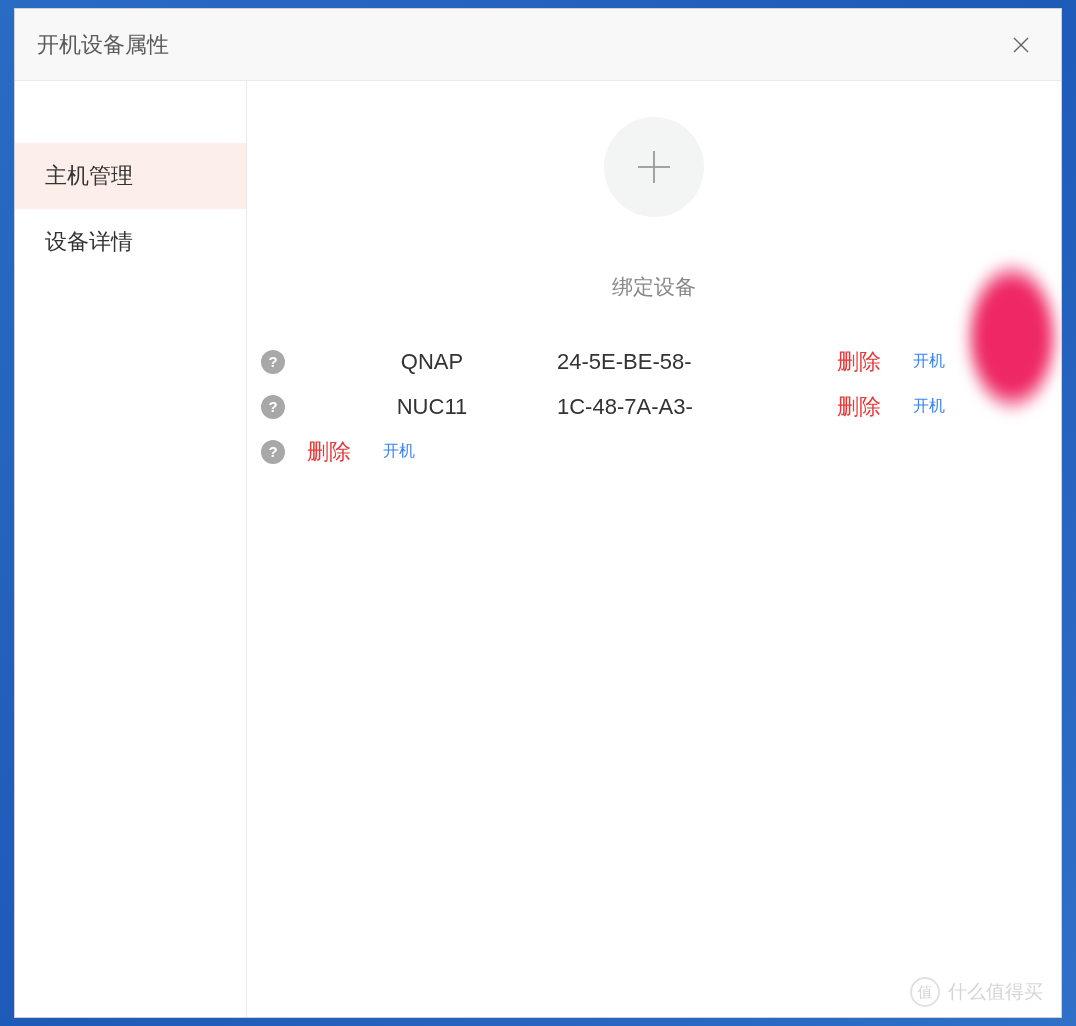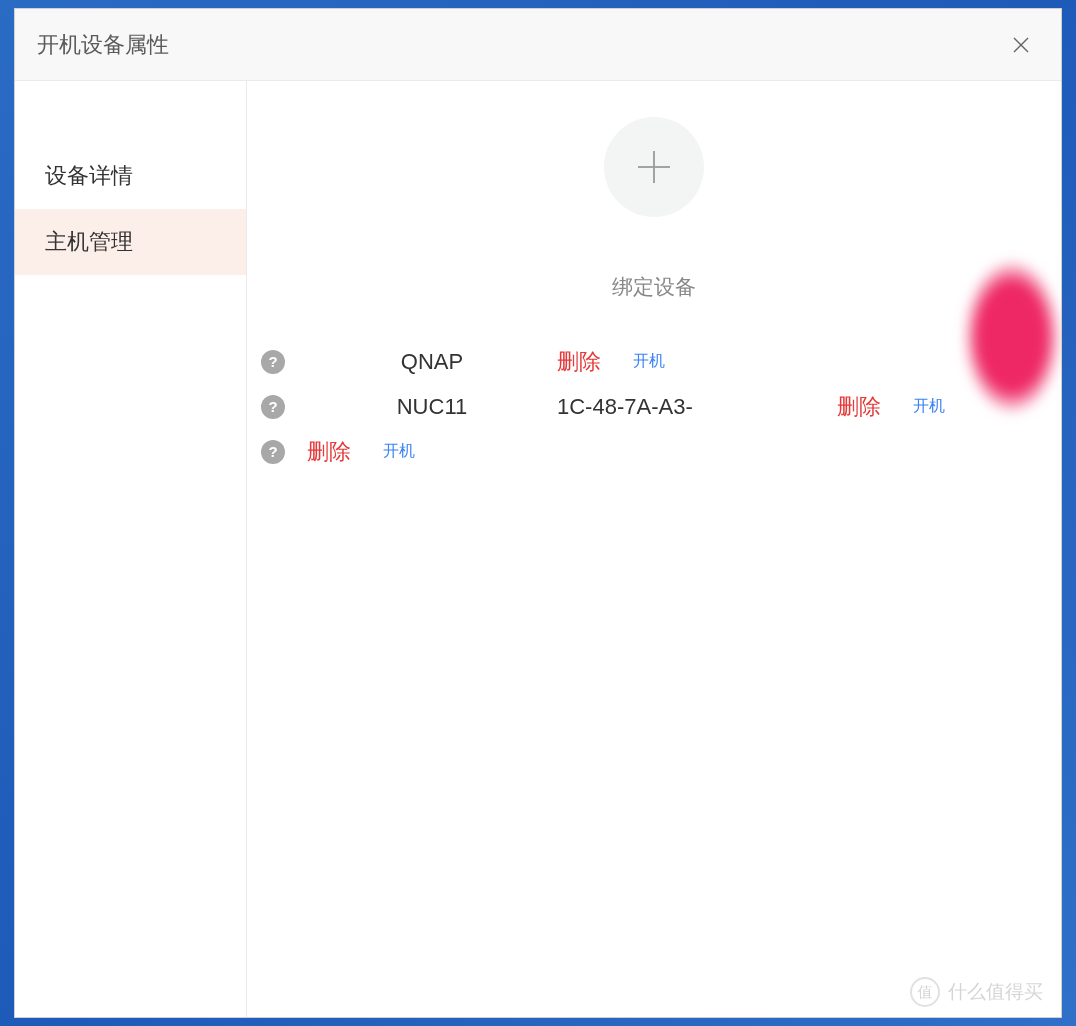--- a/index.html
+++ b/index.html
@@ -227,45 +227,46 @@
       <svg viewBox="0 0 20 20" fill="none" stroke="currentColor" stroke-width="1.4">
         <line x1="3" y1="3" x2="17" y2="17"></line>
         <line x1="17" y1="3" x2="3" y2="17"></line>
       </svg>
     </div>
   </div>
 
   <div class="body-area">
 
     <div class="sidebar">
+      <div class="sidebar-item active">
+        <span>主机管理</span>
+      </div>
       <div class="sidebar-item">
         <span>设备详情</span>
-      </div>
-      <div class="sidebar-item active">
-        <span>主机管理</span>
       </div>
     </div>
 
     <div class="main">
 
       <div class="add-device">
         <div class="add-circle">
           <svg viewBox="0 0 44 44" fill="none" stroke="#9a9a9a" stroke-width="1.8">
             <line x1="22" y1="6" x2="22" y2="38"></line>
             <line x1="6" y1="22" x2="38" y2="22"></line>
           </svg>
         </div>
         <div class="add-label">绑定设备</div>
       </div>
 
       <div class="device-list">
 
         <div class="device-row">
           <div class="status-icon">?</div>
           <div class="device-name">QNAP</div>
+          <div class="device-mac">24-5E-BE-58-</div>
           <div class="action-delete">删除</div>
           <div class="action-power">开机</div>
         </div>
 
         <div class="device-row">
           <div class="status-icon">?</div>
           <div class="device-name">NUC11</div>
           <div class="device-mac">1C-48-7A-A3-</div>
           <div class="action-delete">删除</div>
           <div class="action-power">开机</div>

